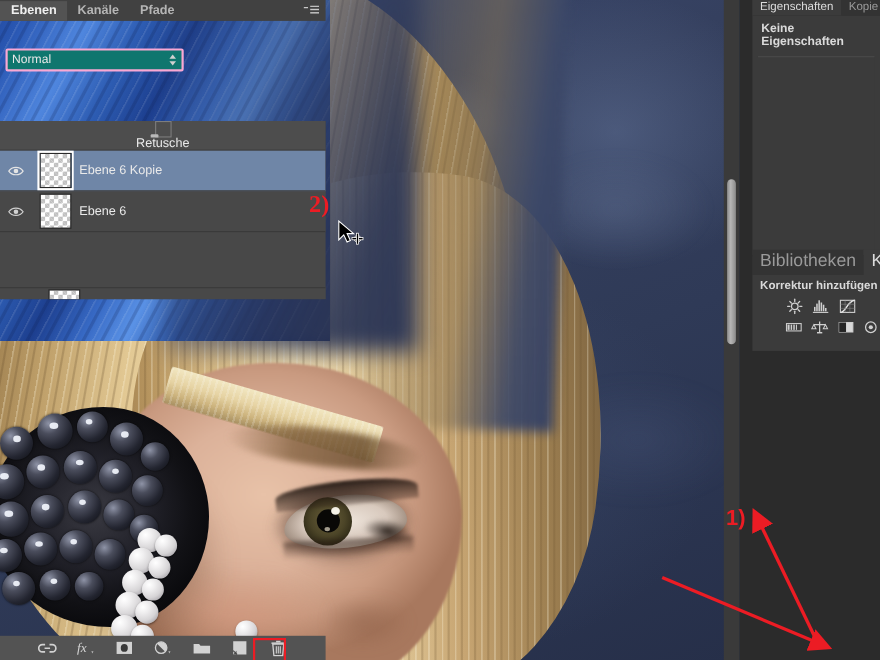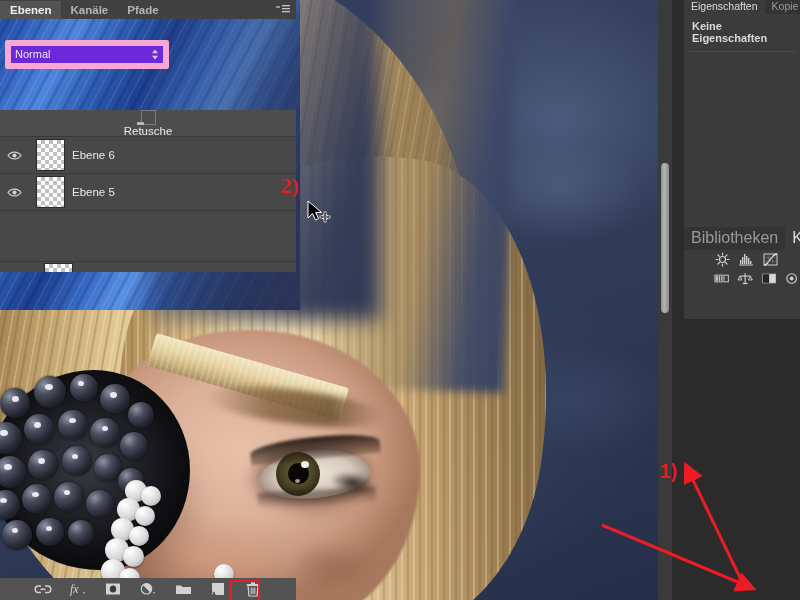--- a/index.html
+++ b/index.html
@@ -186,21 +186,21 @@
   .filterrow{display:flex;align-items:center;height:24px;padding:0 6px;background:#535353;gap:0;}
   .searchbox{display:flex;align-items:center;width:84px;height:17px;background:#444;
     border:1px solid #2e2e2e;border-radius:2px;padding:0 3px;}
   .searchbox .lbl{font-size:11px;color:#e2e2e2;margin-left:4px;}
   .fspacer{flex:1;}
   .ficon{width:17px;height:15px;margin:0 3px;}
   .fchip{width:11px;height:16px;margin-left:7px;margin-right:3px;
     background:linear-gradient(180deg,#d9d9d9 0%,#d9d9d9 50%,#222 50%,#222 100%);border:1px solid #2d2d2d;}
 
   .moderow{display:flex;align-items:center;height:22px;padding:0 5px;background:#535353;}
-  .mselect{width:150px;height:17px;background:#6d28d9;border:6px solid #f9a8d4;border-radius:2px;
+  .mselect{width:150px;height:17px;background:#0f766e;border:2px solid #f9a8d4;border-radius:2px;
     display:flex;align-items:center;padding:0 4px;font-size:11px;color:#e8e8e8;position:relative;}
   .mselect .spin{position:absolute;right:4px;top:3px;}
   .mlabel{font-size:11px;color:#e0e0e0;font-weight:bold;margin-left:6px;}
   .mval{width:38px;height:16px;background:#454545;border:1px solid #2e2e2e;margin-left:4px;
     font-size:11px;color:#eee;display:flex;align-items:center;justify-content:center;}
   .mdrop{width:15px;height:16px;background:#4a4a4a;border:1px solid #2e2e2e;margin-left:3px;
     display:flex;align-items:center;justify-content:center;}
 
   .lockrow{display:flex;align-items:center;height:22px;padding:0 5px;background:#535353;}
   .lockrow .lk{width:14px;height:14px;margin:0 5px;}
@@ -354,20 +354,21 @@
     </div>
     <div class="pheading">Keine Eigenschaften</div>
     <div class="pbody"></div>
   </div>
 
   <div class="panel" id="adj">
     <div class="ptabbar">
       <div class="ptab">Bibliotheken</div>
       <div class="ptab active">Korrekturen</div>
     </div>
+    <div class="adjhead">Korrektur hinzufügen</div>
     <div class="adjrow">
       <svg class="adjic" viewBox="0 0 17 15">
         <circle cx="8.5" cy="7.5" r="3" fill="none" stroke="#cfcfcf" stroke-width="1.2"></circle>
         <g stroke="#cfcfcf" stroke-width="1.2" stroke-linecap="round">
           <path d="M8.5,1 v2"></path>
             <path d="M8.5,12 v2"></path>
             <path d="M2,7.5 h2"></path>
             <path d="M13,7.5 h2"></path>
           <path d="M4,3 l1.4,1.4"></path>
             <path d="M11.6,10.6 l1.4,1.4"></path>
@@ -549,46 +550,46 @@
         <div class="eyecell">
           <div class="grpbox"></div>
         </div>
         <svg class="grparrow" width="9" height="10" viewBox="0 0 9 10">
           <path d="M1,0.5 L7.5,5 L1,9.5 Z" fill="#d5d5d5"></path>
         </svg>
         <div class="folder"></div>
         <span class="lname">Retusche</span>
       </div>
 
+      <div class="lrow sel">
+        <div class="eyecell">
+          <svg width="15" height="11" viewBox="0 0 15 11">
+            <path d="M1,5.5 C4,1 11,1 14,5.5 C11,10 4,10 1,5.5 Z" fill="none" stroke="#e4e4e4" stroke-width="1.1"></path>
+            <circle cx="7.5" cy="5.5" r="2.1" fill="#e4e4e4"></circle>
+          </svg>
+        </div>
+        <div class="thumbcell">
+          <div class="lthumb selth"></div>
+        </div>
+        <span class="lname">Ebene 6 Kopie</span>
+      </div>
 
       <div class="lrow">
         <div class="eyecell">
           <svg width="15" height="11" viewBox="0 0 15 11">
             <path d="M1,5.5 C4,1 11,1 14,5.5 C11,10 4,10 1,5.5 Z" fill="none" stroke="#d2d2d2" stroke-width="1.1"></path>
             <circle cx="7.5" cy="5.5" r="2.1" fill="#d2d2d2"></circle>
           </svg>
         </div>
         <div class="thumbcell">
           <div class="lthumb"></div>
         </div>
         <span class="lname">Ebene 6</span>
       </div>
 
-      <div class="lrow">
-        <div class="eyecell">
-          <svg width="15" height="11" viewBox="0 0 15 11">
-            <path d="M1,5.5 C4,1 11,1 14,5.5 C11,10 4,10 1,5.5 Z" fill="none" stroke="#d2d2d2" stroke-width="1.1"></path>
-            <circle cx="7.5" cy="5.5" r="2.1" fill="#d2d2d2"></circle>
-          </svg>
-        </div>
-        <div class="thumbcell">
-          <div class="lthumb"></div>
-        </div>
-        <span class="lname">Ebene 5</span>
-      </div>
 
       <div class="partrow">
         <div class="partth"></div>
       </div>
     </div>
 
     <div class="lbottom">
       <div class="bic">
         <svg width="18" height="11" viewBox="0 0 18 11">
           <path d="M7,2 H4.5 a3.3,3.3 0 0 0 0,6.6 H7" fill="none" stroke="#d2d2d2" stroke-width="1.5"></path>

